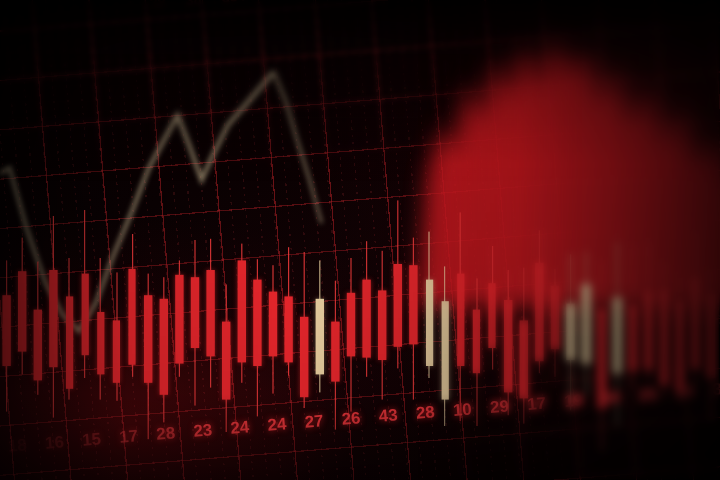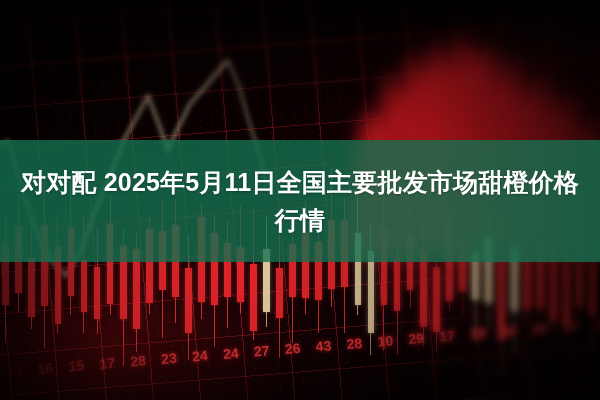--- a/index.html
+++ b/index.html
@@ -424,17 +424,14 @@
       </div>
 
     <div class="toprow" style="padding-left: 118px;"><span style="opacity: 0.18;">38</span><span style="opacity: 0.29;">38</span><span style="opacity: 0.4;">38</span><span style="opacity: 0.51;">38</span><span style="opacity: 0.62;">27</span></div>
     <div class="bottomrow"><span style="opacity: 0.16;">18</span><span style="opacity: 0.31;">16</span><span style="opacity: 0.46;">15</span><span style="opacity: 0.61;">17</span><span style="opacity: 0.76;">28</span><span style="opacity: 1;">23</span><span style="opacity: 1;">24</span><span style="opacity: 1;">24</span><span style="opacity: 1;">27</span><span style="opacity: 1;">26</span><span style="opacity: 1;">43</span><span style="opacity: 1;">28</span><span style="opacity: 1;">10</span><span style="opacity: 1;">29</span><span style="opacity: 1;">17</span><span style="opacity: 1;">19</span><span style="opacity: 1;">34</span><span style="opacity: 0.83;">25</span><span style="opacity: 0.66;">34</span><span style="opacity: 0.49;">34</span></div>
 
     <div class="blur-top"></div>
     <div class="blur-right"></div>
     <div class="vignette"></div>
   </div>
 
-  <div class="title-band">
-    <div class="title-text">对对配 2025年5月11日全国主要批发市场甜橙价格行情</div>
-  </div>
 
 </div>
 
 </body></html>

